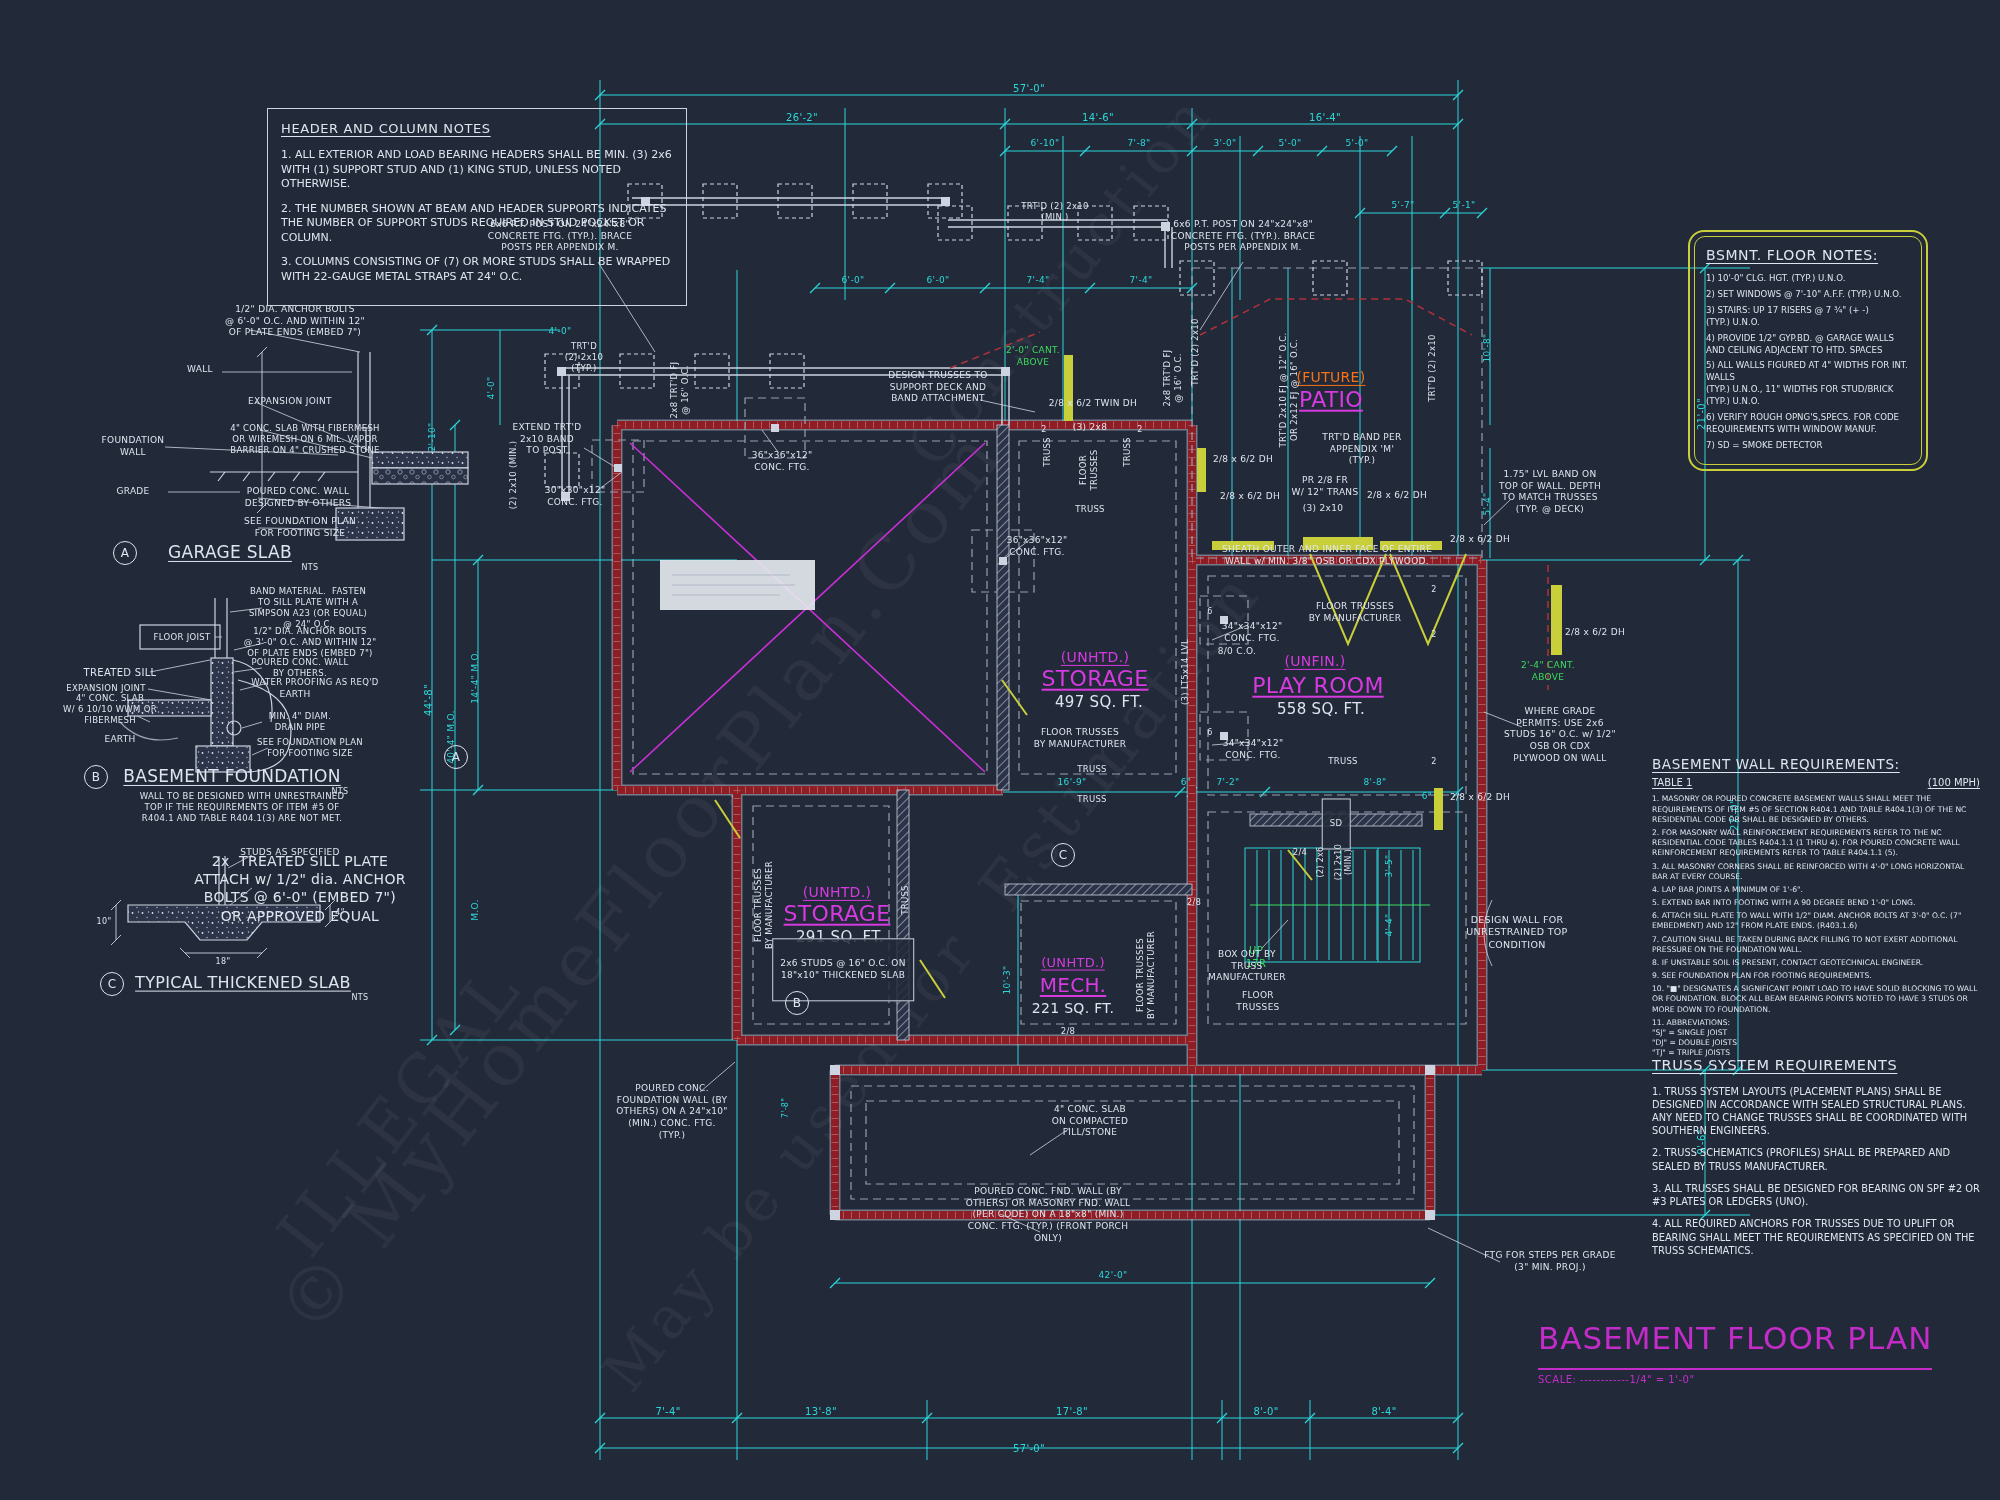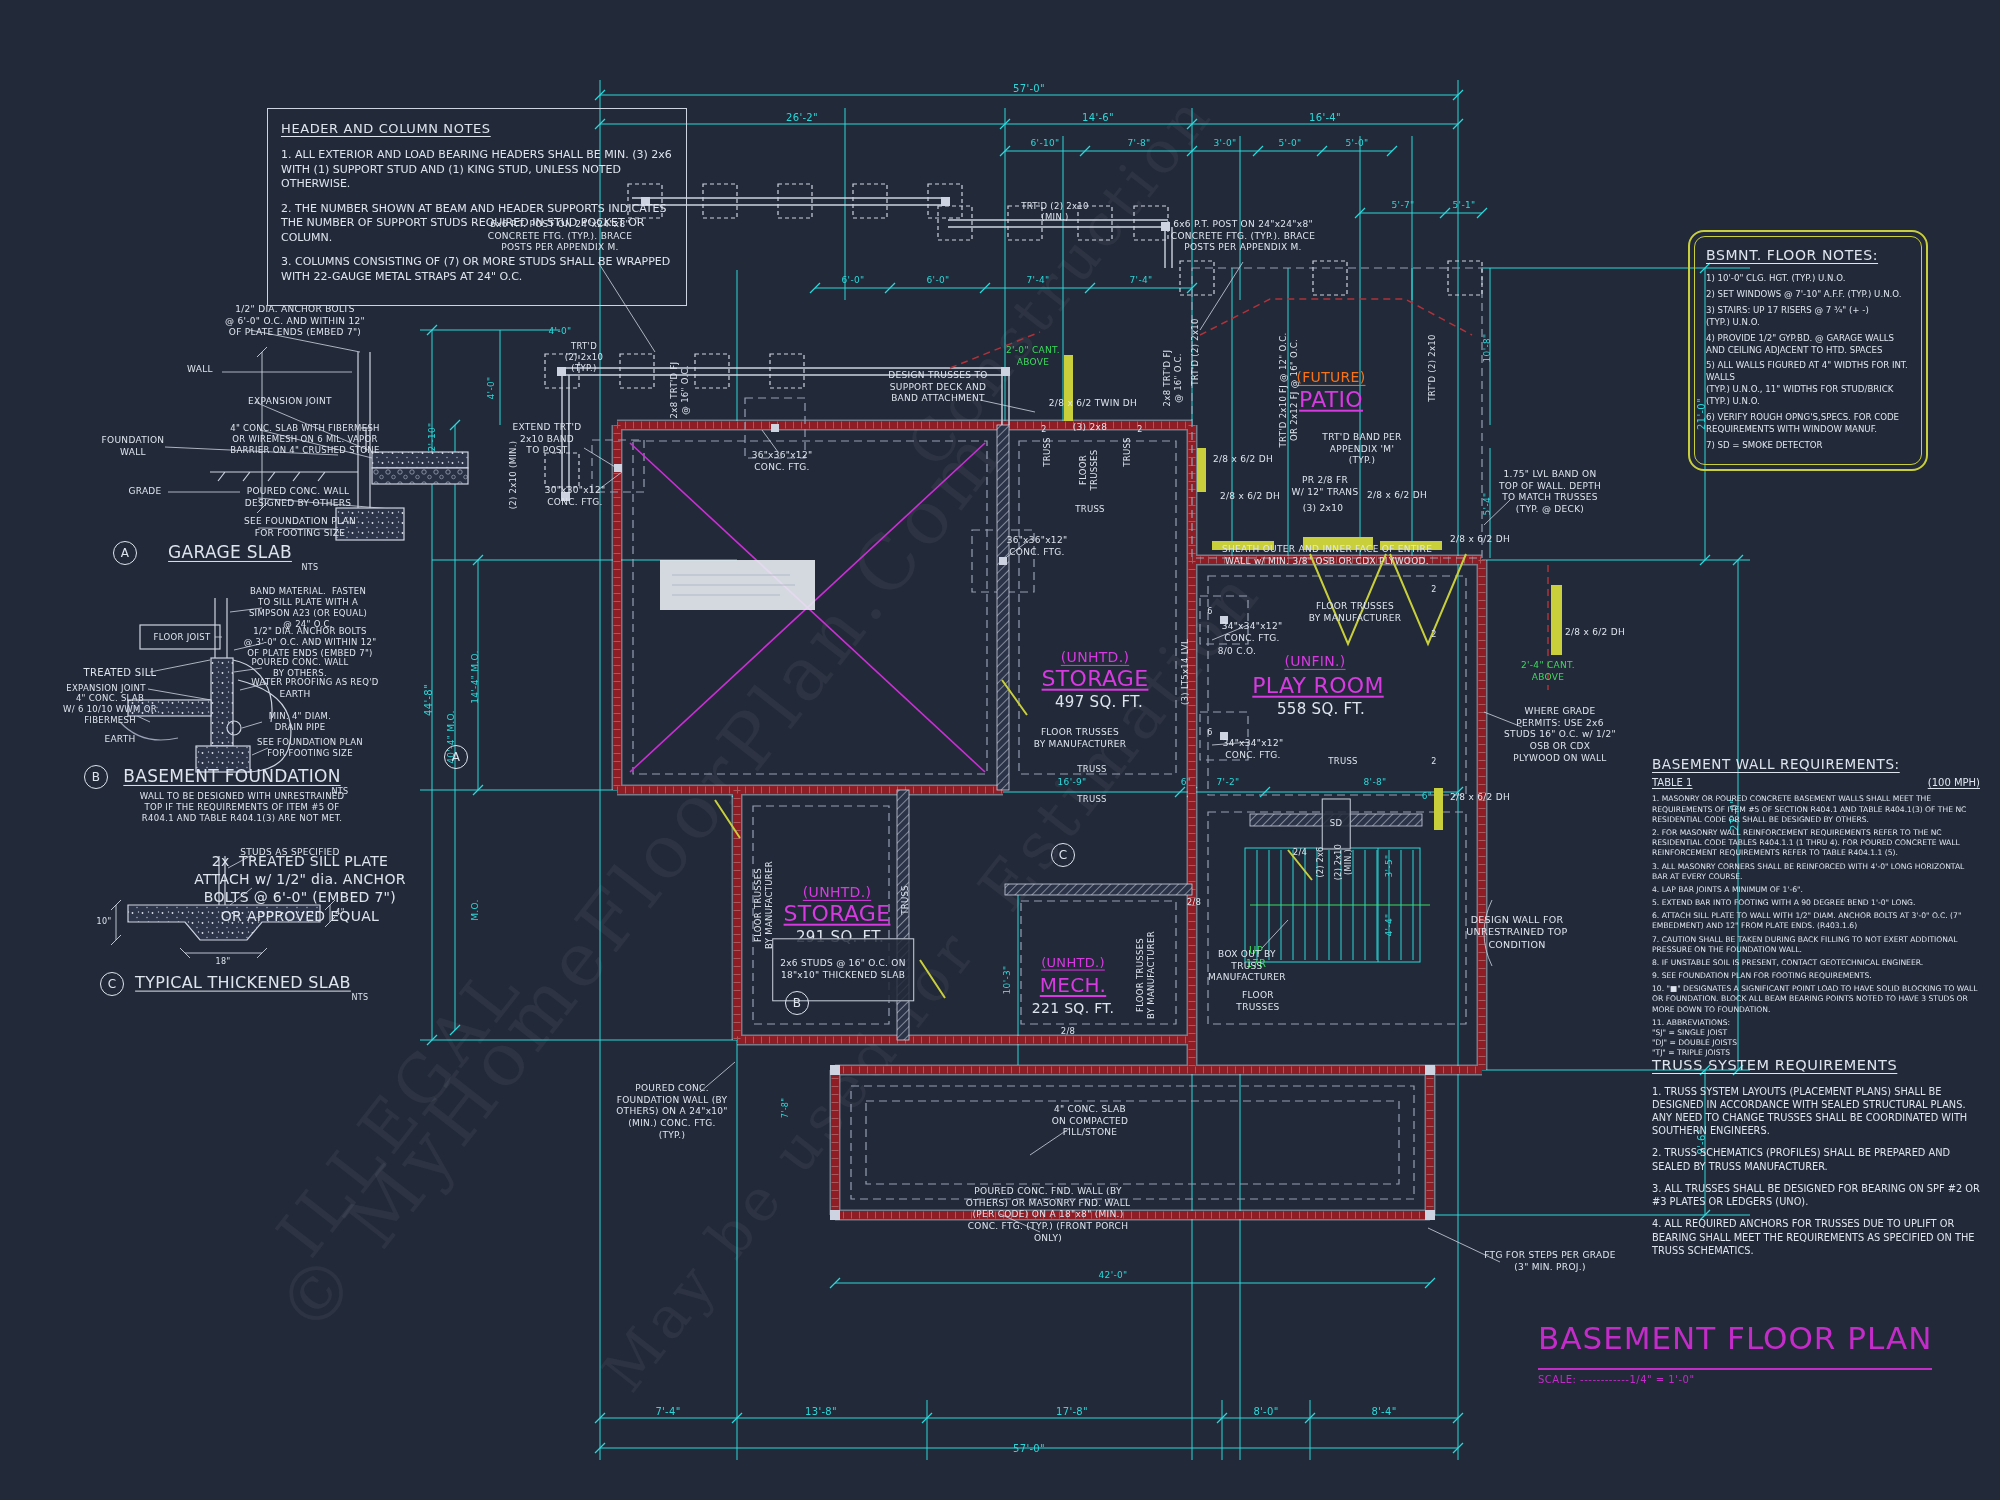--- a/index.html
+++ b/index.html
@@ -427,21 +427,21 @@
 CONC. FTG. (TYP.) (FRONT PORCH
 ONLY)</div>
       <div class="lbl" style="left: 1550px; top: 1262px; font-size: 9px;">FTG FOR STEPS PER GRADE
 (3" MIN. PROJ.)</div>
       <div class="lbl circ" style="left: 456px; top: 757px;">A</div>
       <div class="lbl circ" style="left: 797px; top: 1003px;">B</div>
       <div class="lbl circ" style="left: 1063px; top: 855px;">C</div>
       <div class="lbl" style="left: 200px; top: 370px; font-size: 9px;">WALL</div>
       <div class="lbl" style="left: 133px; top: 447px; font-size: 9px;">FOUNDATION
 WALL</div>
-      <div class="lbl" style="left: 145px; top: 492px; font-size: 9px; text-align: right;">GRADE</div>
+      <div class="lbl" style="left: 133px; top: 492px; font-size: 9px; text-align: right;">GRADE</div>
       <div class="lbl" style="left: 295px; top: 322px; font-size: 9px;">1/2" DIA. ANCHOR BOLTS
 @ 6'-0" O.C. AND WITHIN 12"
 OF PLATE ENDS (EMBED 7")</div>
       <div class="lbl" style="left: 290px; top: 402px; font-size: 9px;">EXPANSION JOINT</div>
       <div class="lbl" style="left: 305px; top: 440px; font-size: 8.5px;">4" CONC. SLAB WITH FIBERMESH
 OR WIREMESH ON 6 MIL. VAPOR
 BARRIER ON 4" CRUSHED STONE</div>
       <div class="lbl" style="left: 298px; top: 498px; font-size: 9px;">POURED CONC. WALL
 DESIGNED BY OTHERS</div>
       <div class="lbl" style="left: 300px; top: 528px; font-size: 9px;">SEE FOUNDATION PLAN

